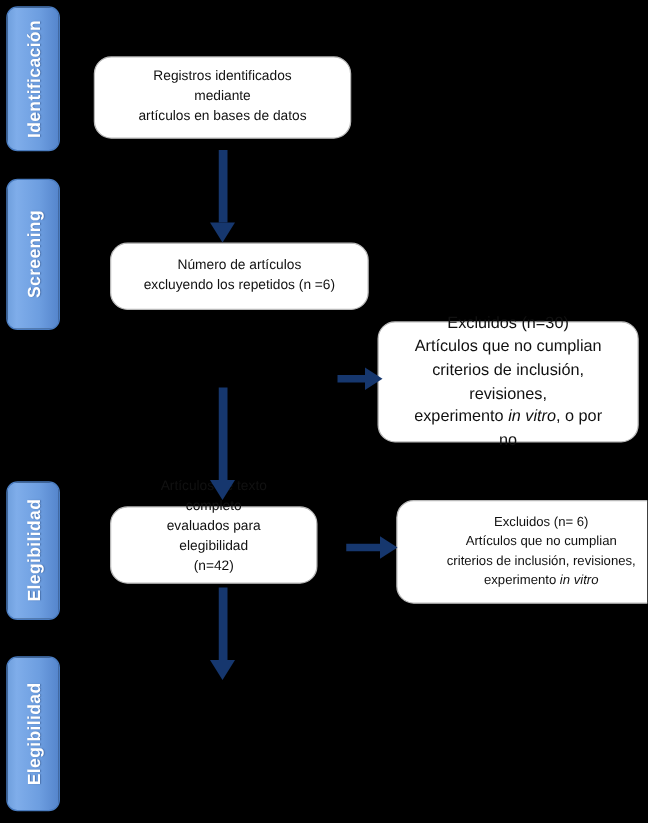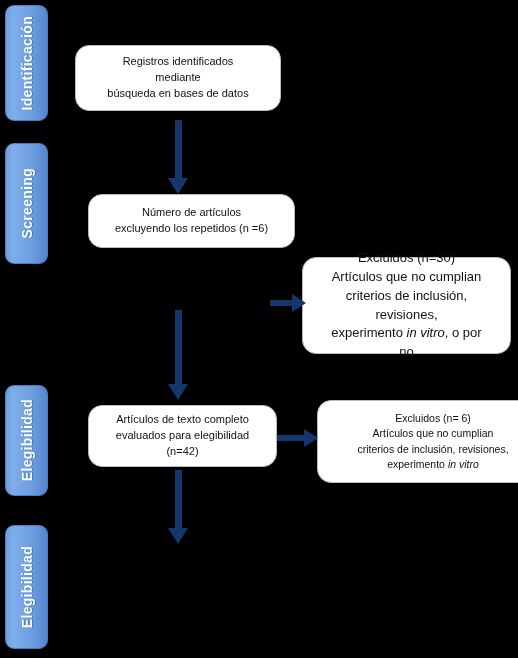--- a/index.html
+++ b/index.html
@@ -60,21 +60,21 @@
     color: #111111;
     font-size: 11px;
     line-height: 1.45;
     padding: 4px 24px;
     box-shadow: 1px 2px 3px rgba(0,0,0,0.35);
   }
   .flow-box .box-text { display: block; width: 100%; }
 
   #box-identified   { left: 75px;  top: 45px;  width: 206px; height: 66px; }
   #box-deduplicated { left: 88px;  top: 194px; width: 207px; height: 54px; }
-  #box-fulltext     { left: 88px;  top: 405px; width: 189px; height: 62px; }
+  #box-fulltext     { left: 88px;  top: 405px; width: 166px; height: 62px; align-items: flex-end; }
   #box-included     { left: 88px;  top: 547px; width: 185px; height: 65px; }
   #box-excluded-30  { left: 302px; top: 257px; width: 209px; height: 97px; font-size: 13px; }
   #box-excluded-6   { left: 317px; top: 400px; width: 232px; height: 83px; font-size: 10.5px; }
 
   .ital { font-style: italic; }
 
   
   .v-arrow {
     position: absolute;
     width: 24px;
@@ -154,21 +154,21 @@
     <span class="stage-tab-label">Elegibilidad</span>
   </div>
 
   <div class="stage-tab" id="tab-elegibilidad-2">
     <span class="stage-tab-label">Elegibilidad</span>
   </div>
 
   <div class="flow-box" id="box-identified">
     <span class="box-text">
       <span>Registros identificados mediante</span><br>
-      <span>búsqueda en bases de datos</span><br>
+      <span>artículos en bases de datos</span><br>
     </span>
   </div>
 
   <div class="flow-box" id="box-deduplicated">
     <span class="box-text">
       <span>Número de artículos</span><br>
       <span>excluyendo los repetidos (n =6)</span>
     </span>
   </div>
 

